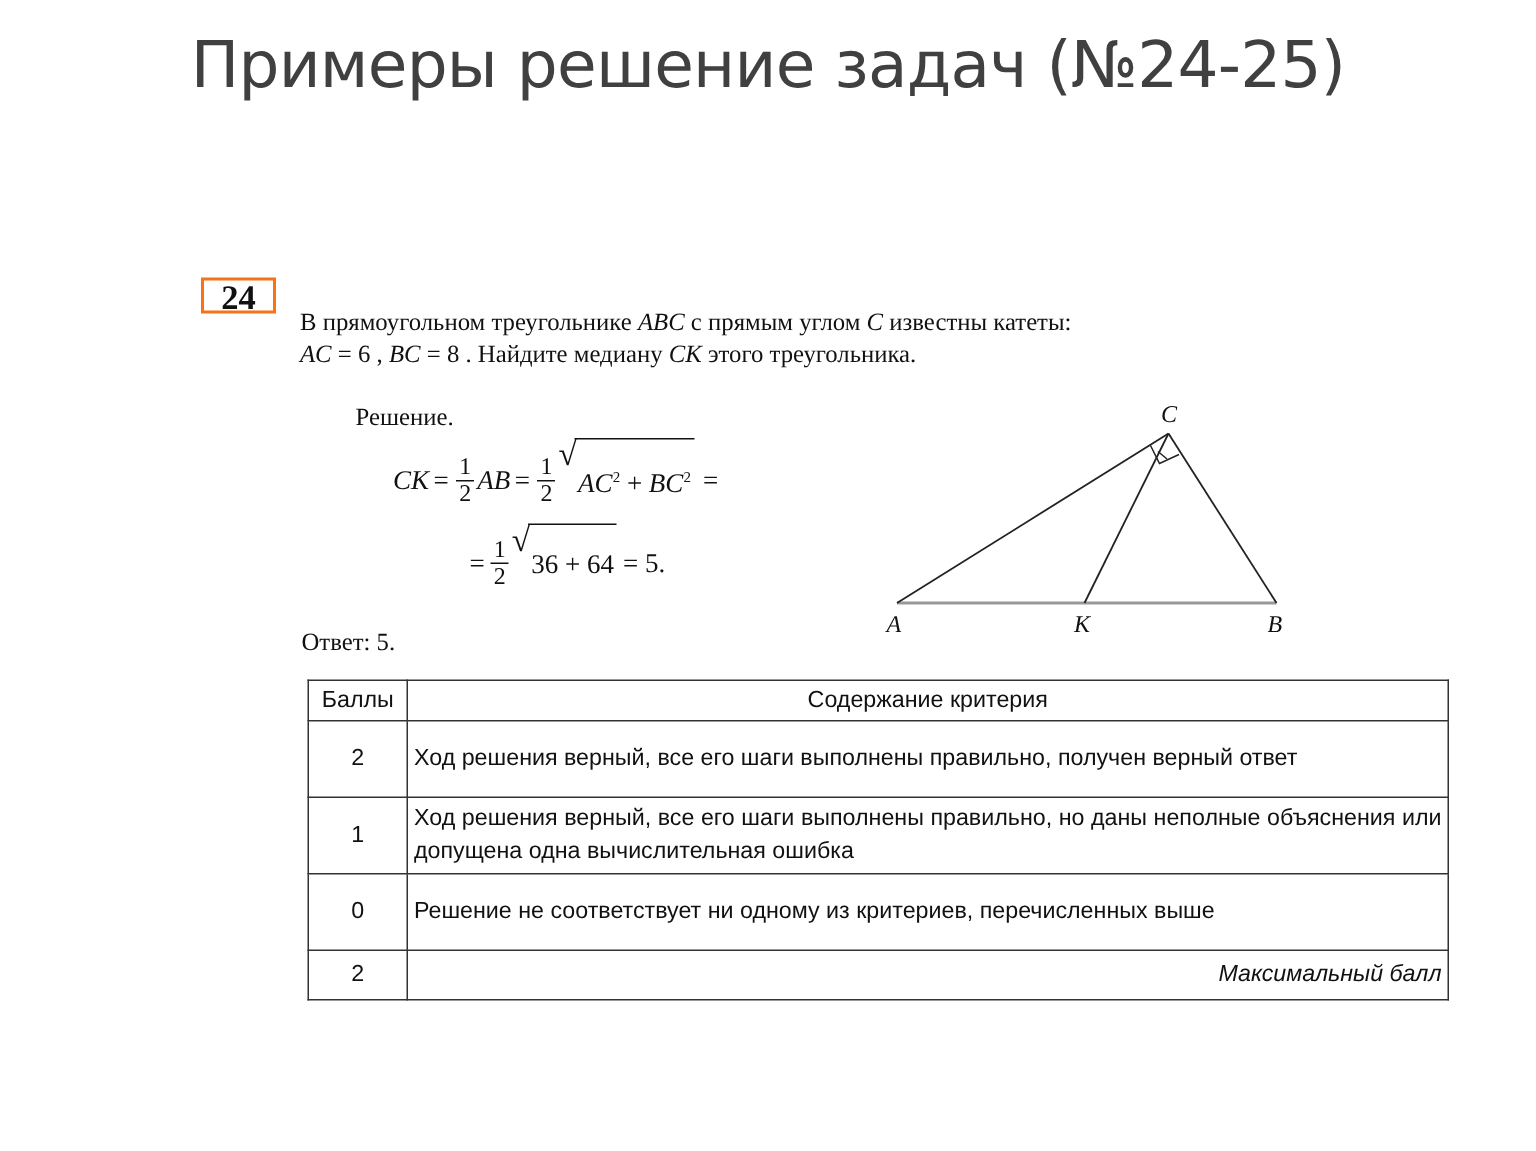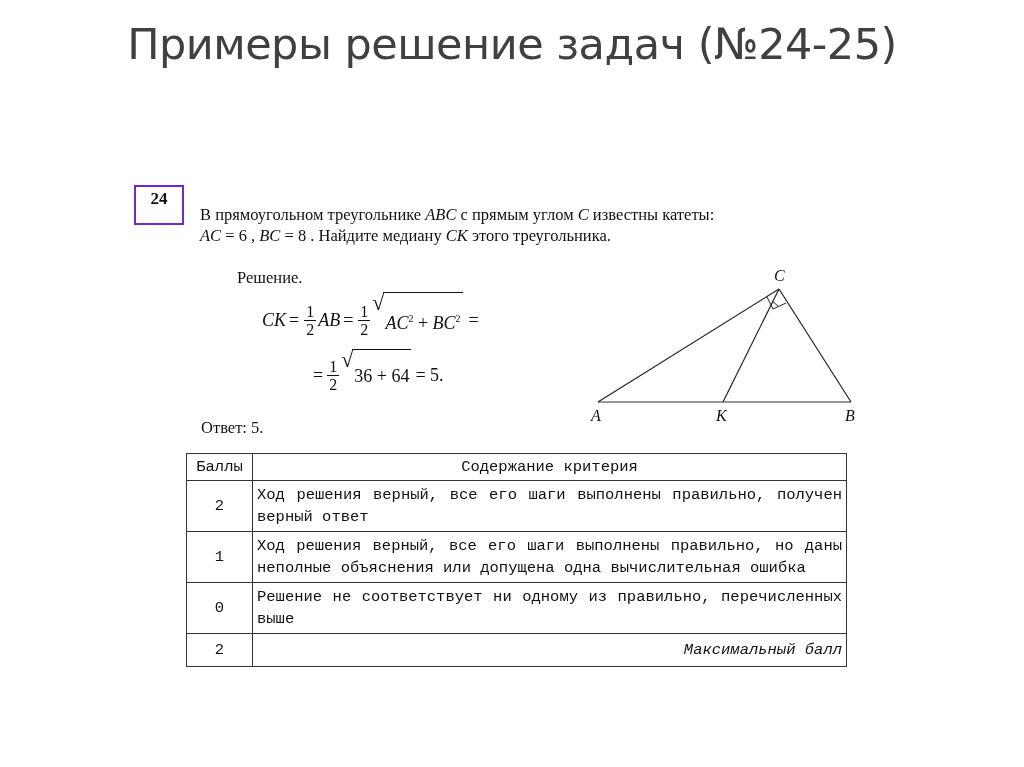--- a/index.html
+++ b/index.html
@@ -6,23 +6,23 @@
   body {
     width: 1024px; height: 767px; background: #ffffff; position: relative;
     overflow: hidden; color: #111;
   }
   .slide-title {
     position: absolute; left: 0; top: 14px; width: 1024px; text-align: center;
     font-family: "DejaVu Sans", sans-serif; font-size: 43px; line-height: 60px;
     color: #404040; letter-spacing: -0.5px;
   }
   .task-box {
-    position: absolute; left: 134px; top: 185px; width: 50px; height: 40px;
-    border: 2px solid #6d28d9; box-sizing: border-box; text-align: center;
-    font-family: "Liberation Serif", serif; font-weight: bold; font-size: 17px; line-height: 24px;
+    position: absolute; left: 134px; top: 185px; width: 50px; height: 24px;
+    border: 2px solid #f97316; box-sizing: border-box; text-align: center;
+    font-family: "Liberation Serif", serif; font-weight: bold; font-size: 23px; line-height: 24px;
   }
   .task-text {
     position: absolute; left: 200px; top: 204px; width: 660px;
     font-family: "Liberation Serif", serif; font-size: 16.5px; line-height: 21px;
     text-align: justify; text-align-last: left;
   }
   .task-text i { font-style: italic; }
   .solution-label {
     position: absolute; left: 201px; top: 268px;
     font-family: "Liberation Serif", serif; font-size: 16.5px; margin-left: 36px;
@@ -38,22 +38,22 @@
   .sqrt .rad { font-size: 22px; line-height: 22px; margin-right: -1px; }
   .sqrt .under { border-top: 1px solid #111; padding: 16px 2px; line-height: 20px; }
   sup { font-size: 10px; vertical-align: super; }
   .answer {
     position: absolute; left: 201px; top: 418px;
     font-family: "Liberation Serif", serif; font-size: 16.5px;
   }
   .diagram { position: absolute; left: 0; top: 0; }
   .vlabel { font-family: "Liberation Serif", serif; font-style: italic; font-size: 16px; fill: #111; }
   table.criteria {
-    position: absolute; left: 186px; top: 453px; width: 661px;
-    border-collapse: collapse; font-family: Liberation Mono, monospace; font-size: 15.5px;
+    position: absolute; left: 205px; top: 453px; width: 761px;
+    border-collapse: collapse; font-family: Liberation Sans, sans-serif; font-size: 15.5px;
   }
   table.criteria td, table.criteria th {
     border: 1px solid #333; padding: 0 4px; font-weight: normal; vertical-align: middle;
   }
   table.criteria th { height: 26px; }
   table.criteria td.score { width: 57px; text-align: center; }
   table.criteria tr.row td { height: 50px; line-height: 22px; }
   table.criteria td.desc { text-align: justify; text-align-last: left; }
   table.criteria tr.maxrow td { height: 32px; }
   table.criteria td.maxlabel { text-align: right; font-style: italic; }
@@ -135,20 +135,20 @@
   <tr class="row">
     <td class="score">2</td>
     <td class="desc">Ход решения верный, все его шаги выполнены правильно, получен верный ответ</td>
   </tr>
   <tr class="row">
     <td class="score">1</td>
     <td class="desc">Ход решения верный, все его шаги выполнены правильно, но даны неполные объяснения или допущена одна вычислительная ошибка</td>
   </tr>
   <tr class="row">
     <td class="score">0</td>
-    <td class="desc">Решение не соответствует ни одному из правильно, перечисленных выше</td>
+    <td class="desc">Решение не соответствует ни одному из критериев, перечисленных выше</td>
   </tr>
   <tr class="maxrow">
     <td class="score">2</td>
     <td class="maxlabel">Максимальный балл</td>
   </tr>
 </tbody>
   </table>
 
 </body></html>

